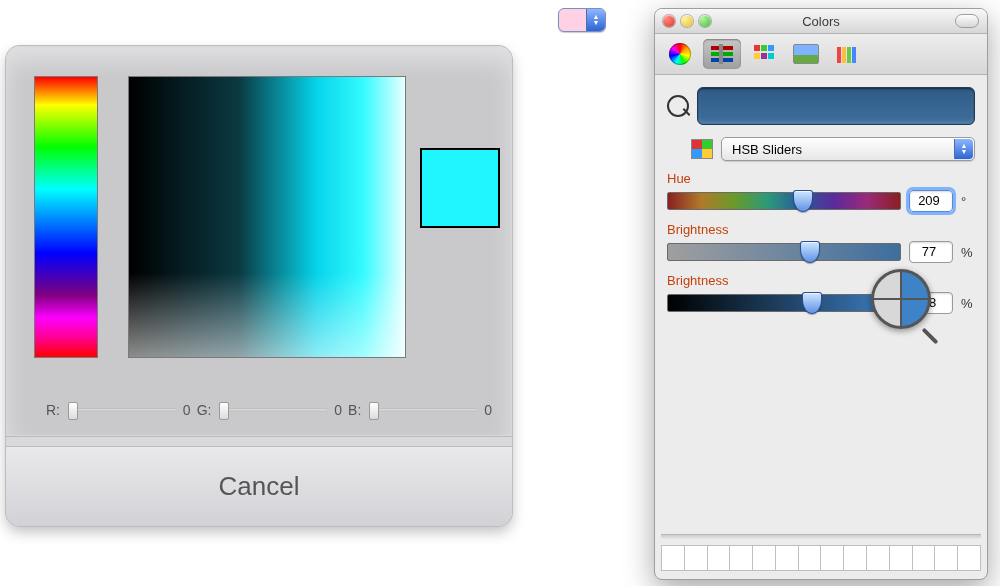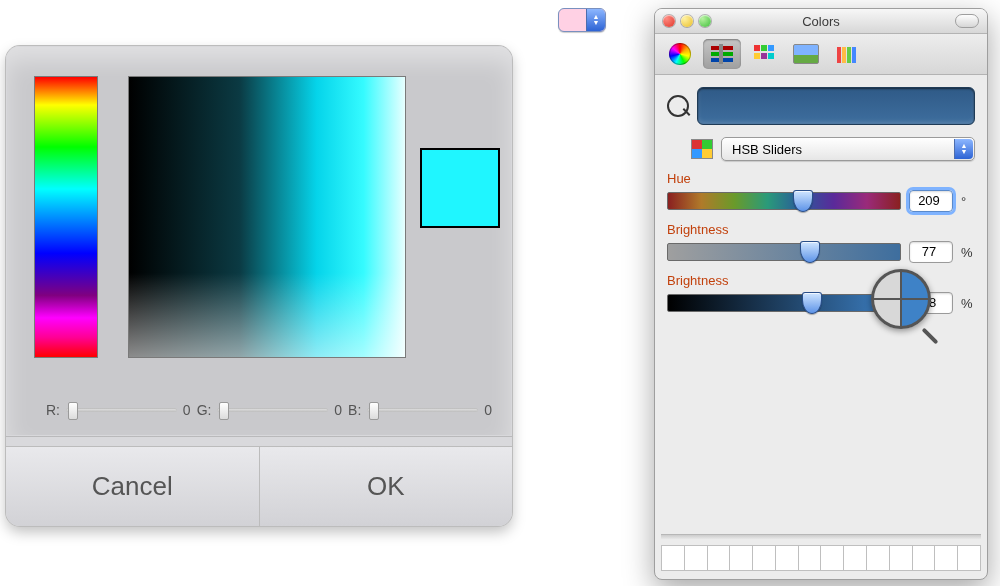--- a/index.html
+++ b/index.html
@@ -349,21 +349,20 @@
       <div class="mini-slider"></div>
       <span>0</span>
       <span>B:</span>
       <div class="mini-slider"></div>
       <span>0</span>
     </div>
   </div>
   <div class="divider"></div>
   <div class="btn-row">
     <div class="dlg-btn">Cancel</div>
-    <div class="dlg-btn">OK</div>
   </div>
 </div>
 
 <div class="popup-ctl">
   <div style="flex:1"></div>
   <div class="popup-arrows">▲<br>▼</div>
 </div>
 
 <div class="colors-panel">
   <div class="titlebar">

